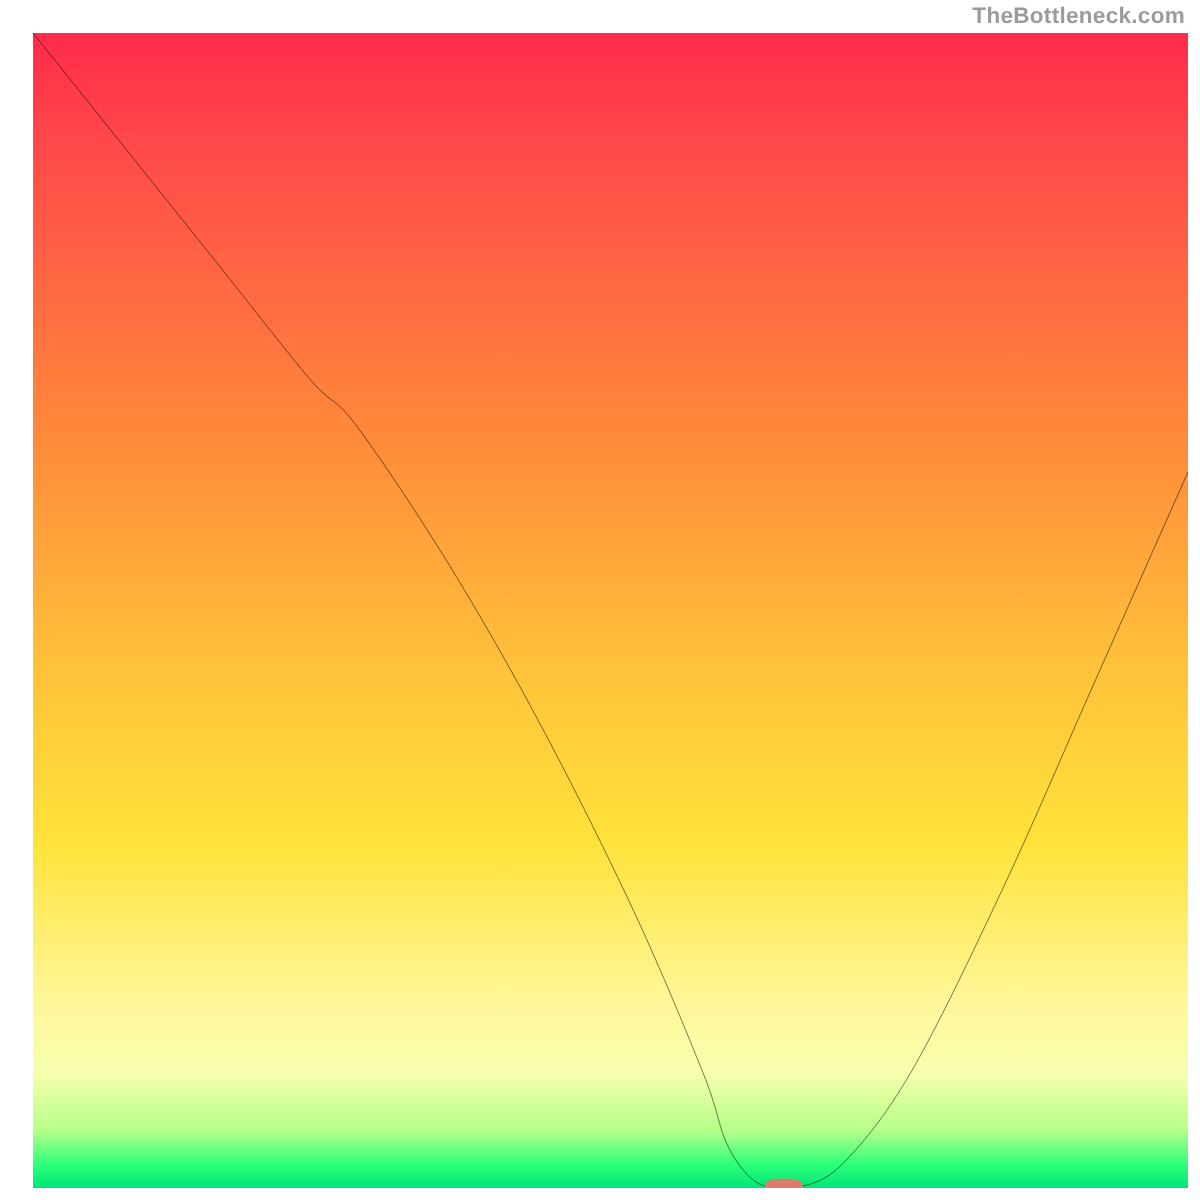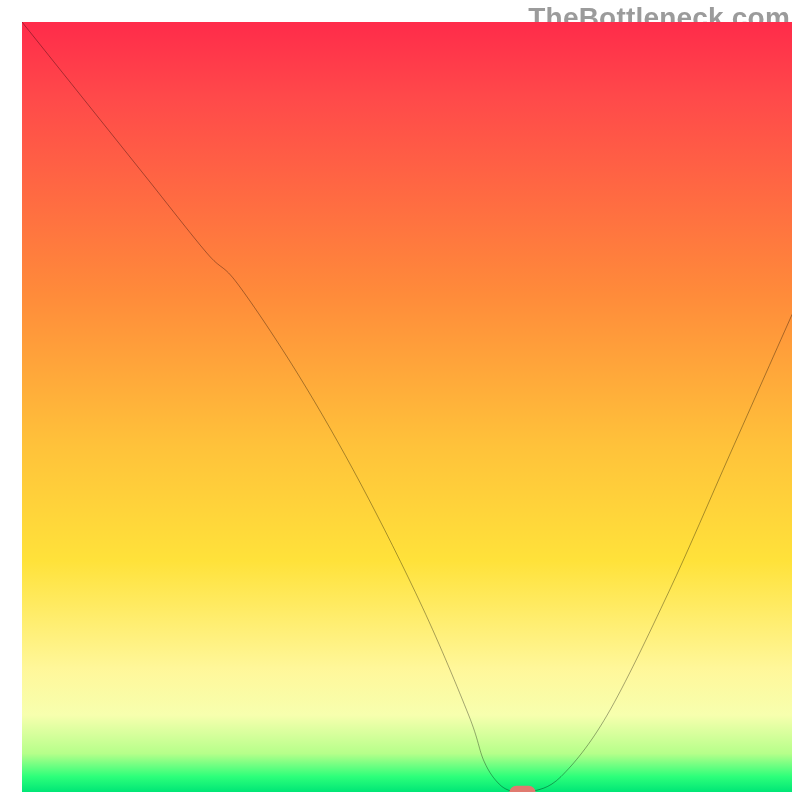--- a/index.html
+++ b/index.html
@@ -44,21 +44,21 @@
     position: absolute;
     left: 0; top: 0;
     width: 100%;
     height: 100%;
   }
   .watermark {
     position: absolute;
     top: 2px;
     right: 10px;
     color: #9b9b9b;
-    font-size: 28px;
+    font-size: 15px;
     font-weight: 600;
     letter-spacing: 0.2px;
     user-select: none;
   }
 </style>
 </head>
 <body>
 
 <div class="stage">
 

